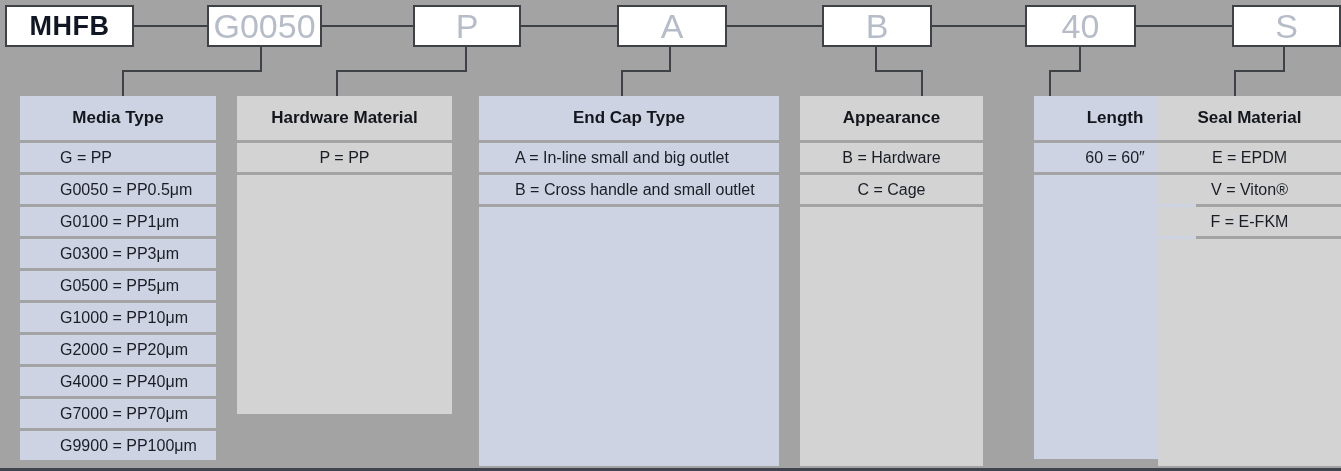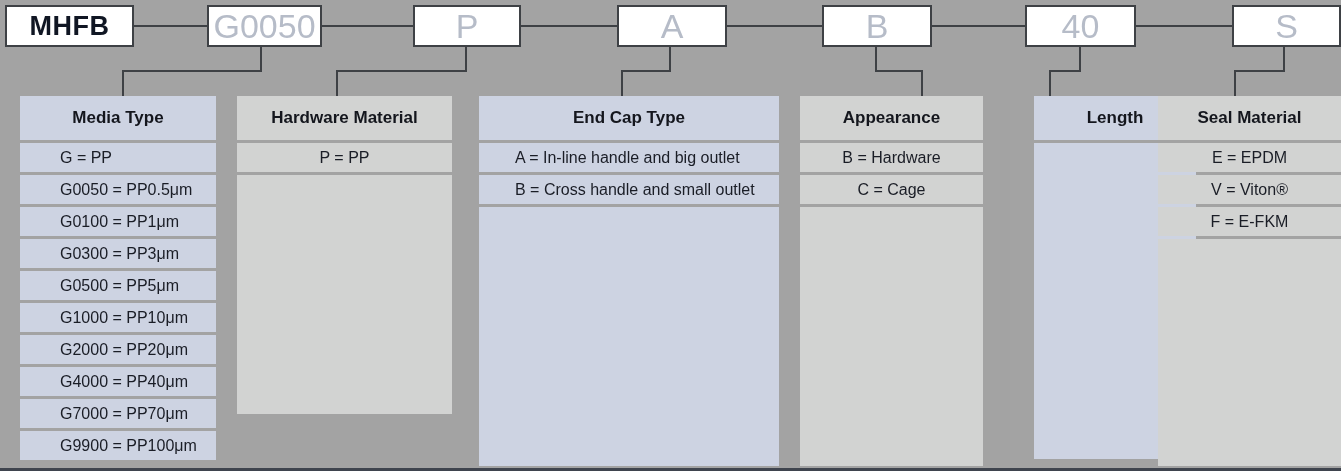--- a/index.html
+++ b/index.html
@@ -125,34 +125,35 @@
   </div>
 
   <div class="col tone-gray" style="left:237px;width:215px;height:318px;">
     <div class="hdr">Hardware Material</div>
     <div class="row">P = PP</div>
     <div class="fill"></div>
   </div>
 
   <div class="col tone-blue leftalign pad36" style="left:433px;width:300px;height:370px;padding-left:46px;">
     <div class="hdr">End Cap Type</div>
-    <div class="row">A = In-line handle and big outlet</div>
+    <div class="row">A = In-line small and big outlet</div>
     <div class="row">B = Cross handle and small outlet</div>
     <div class="fill"></div>
   </div>
 
   <div class="col tone-gray" style="left:800px;width:183px;height:370px;">
     <div class="hdr">Appearance</div>
     <div class="row">B = Hardware</div>
     <div class="row">C = Cage</div>
     <div class="fill"></div>
   </div>
 
   <div class="col tone-blue" style="left:990px;width:162px;height:363px;margin-left:44px;">
     <div class="hdr">Length</div>
+    <div class="row">60 = 60″</div>
     <div class="fill"></div>
   </div>
 
   <div class="col tone-gray" style="left:1158px;width:183px;height:370px;">
     <div class="hdr">Seal Material</div>
     <div class="row">E = EPDM</div>
     <div class="row">V = Viton®</div>
     <div class="row">F = E-FKM</div>
     <div class="fill"></div>
   </div>

